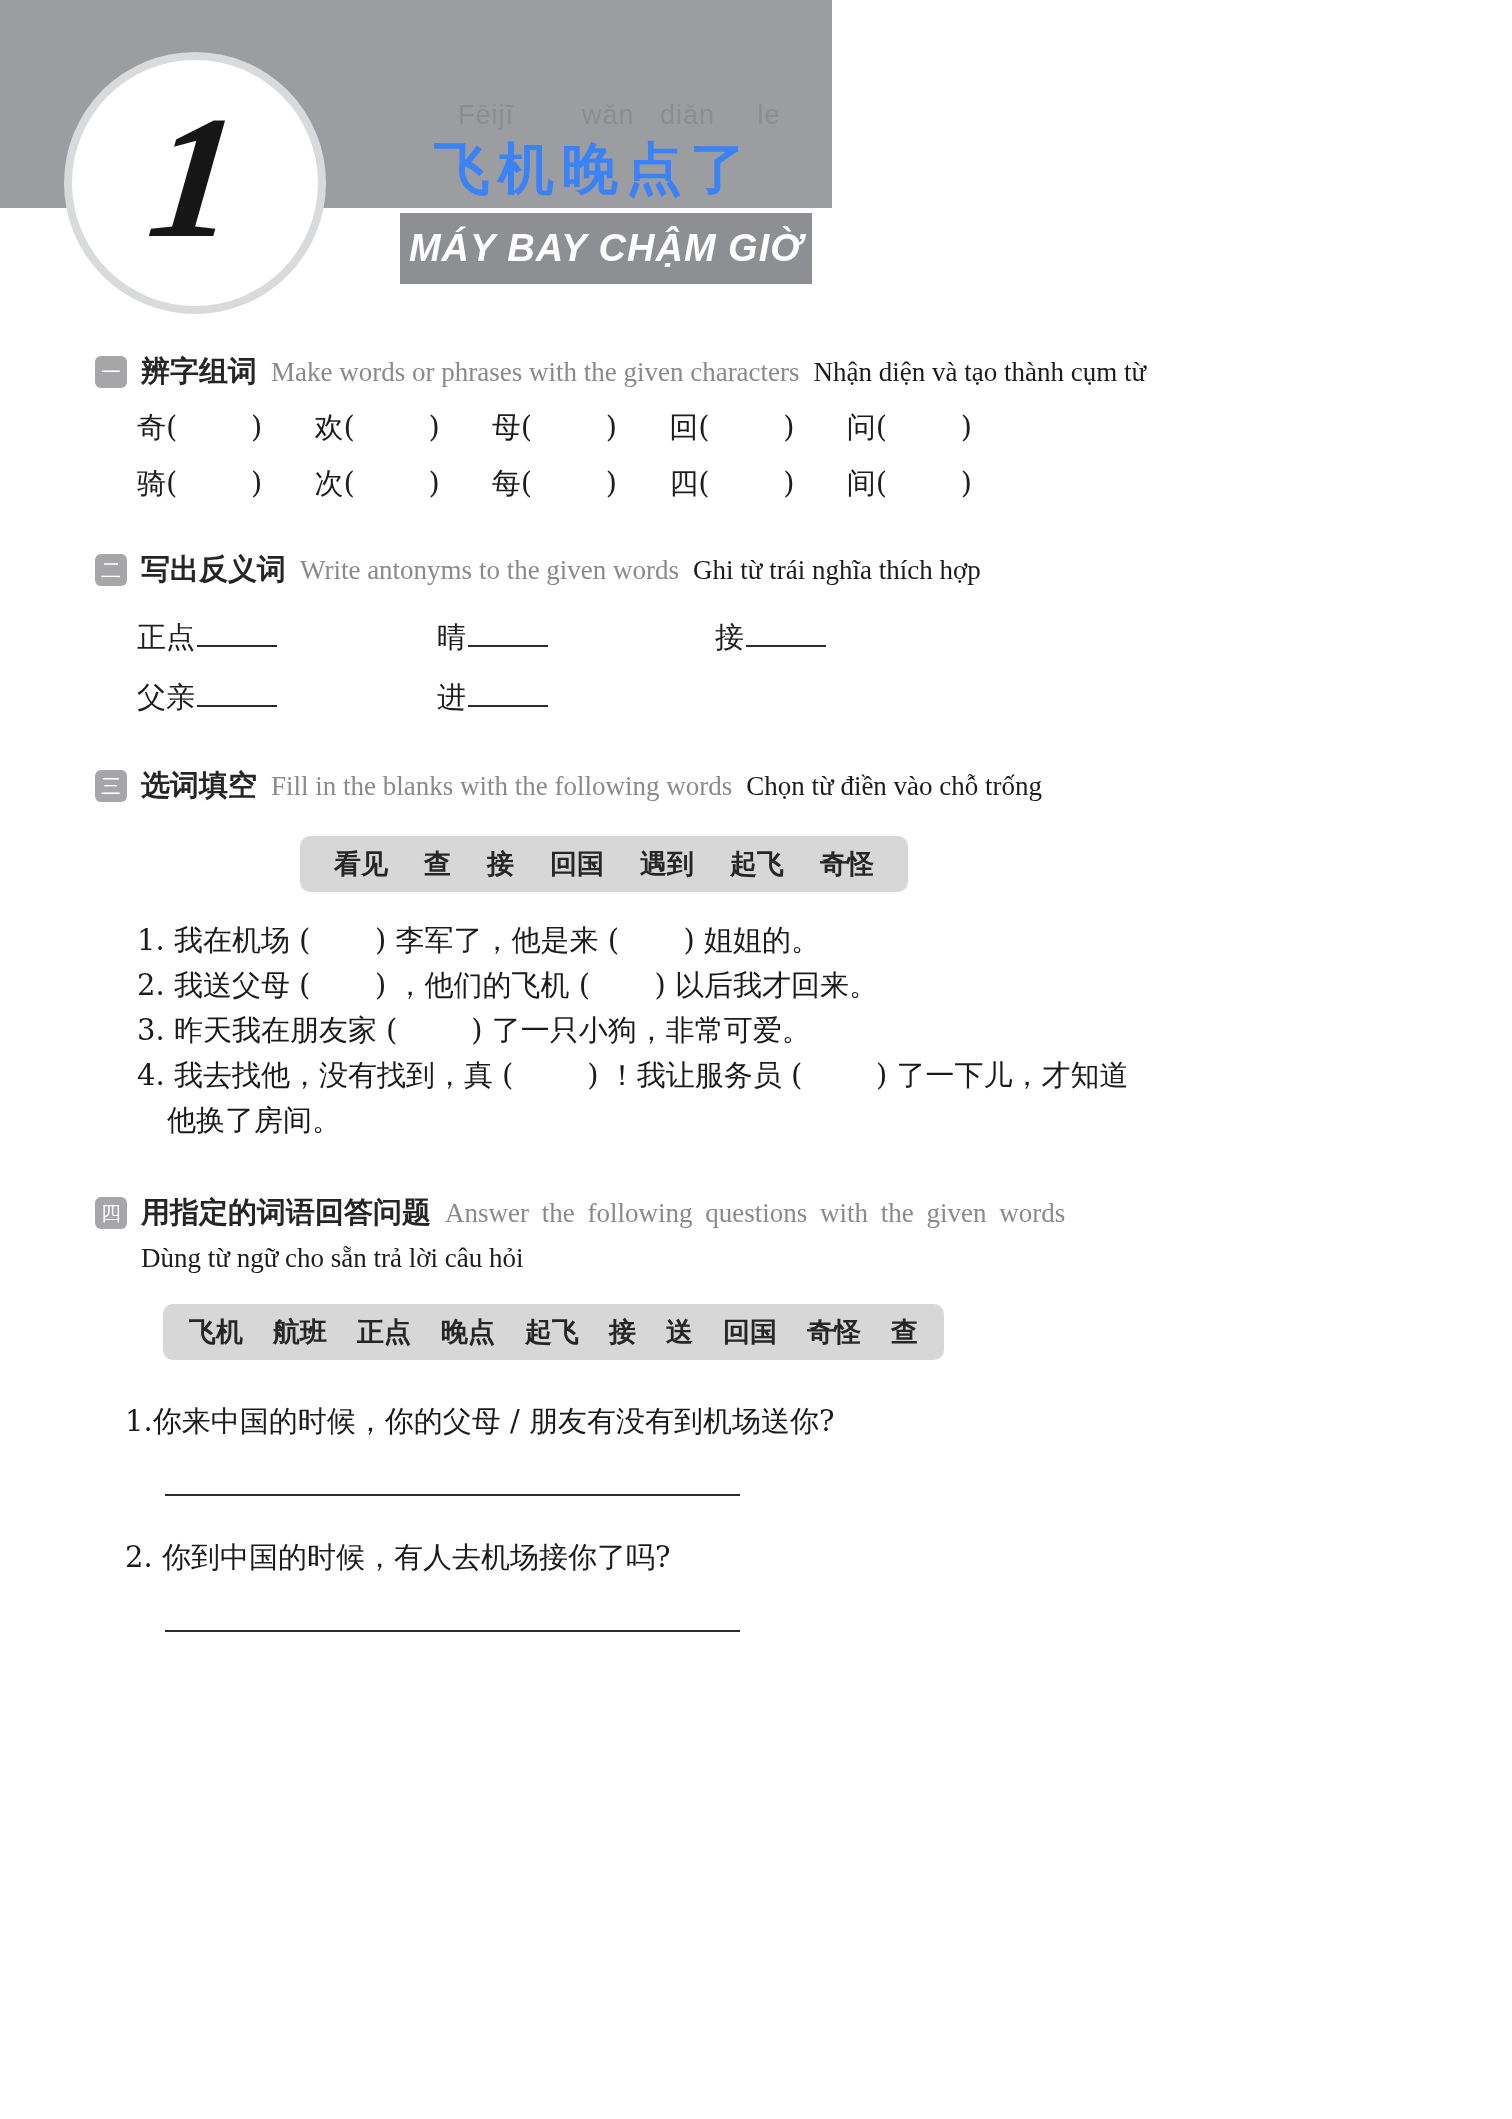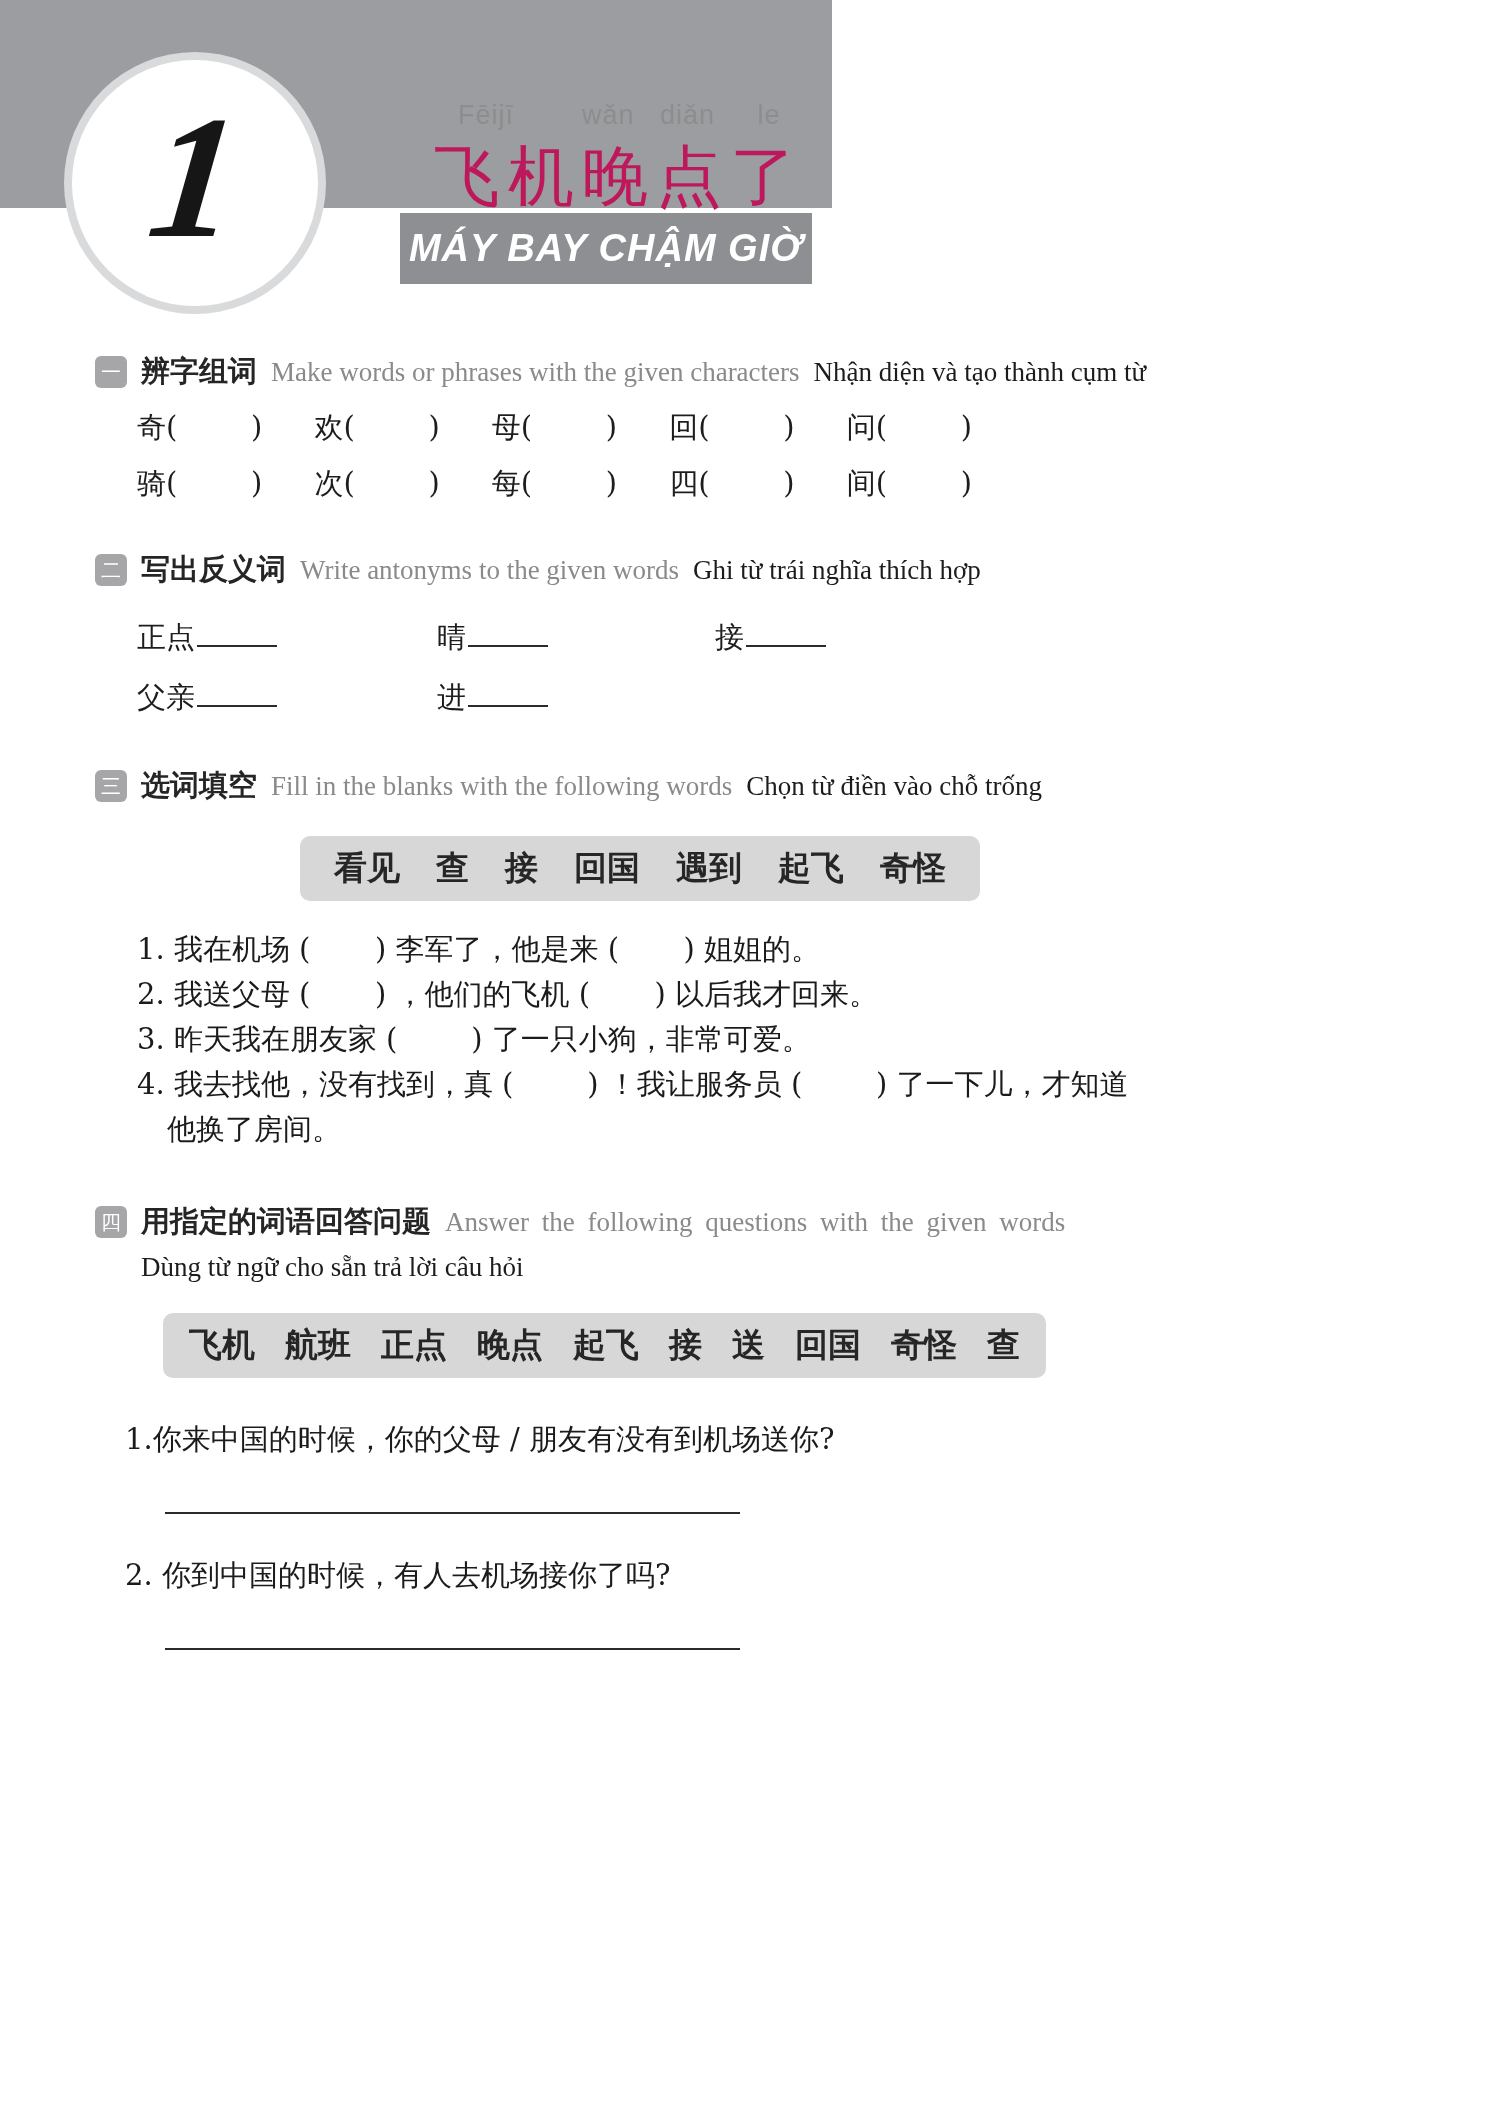--- a/index.html
+++ b/index.html
@@ -34,22 +34,22 @@
     transform: skewX(-6deg);
     margin-top: -12px;
   }
   .pinyin {
     position: absolute; left: 458px; top: 100px;
     font-size: 27px; color: #8d8d8d;
     white-space: pre; letter-spacing: 1px;
   }
   .title-zh {
     position: absolute; left: 434px; top: 132px;
-    font-size: 66px; font-weight: normal;
-    color: #be185d; letter-spacing: 8px;
+    font-size: 56px; font-weight: bold;
+    color: #3b82f6; letter-spacing: 8px;
   }
   .vi-banner {
     position: absolute; left: 400px; top: 213px;
     width: 412px; height: 71px;
     background: #8e8f92;
     display: flex; align-items: center; justify-content: center;
   }
   .vi-banner span {
     color: #ffffff; font-weight: bold; font-style: italic;
     font-size: 38px; letter-spacing: 1px;
@@ -96,21 +96,21 @@
     display: inline-block; width: 80px; height: 0.95em;
     border-bottom: 2px solid #2b2b2b; margin-left: 2px;
   }
 
   
   .sec-3 { margin-top: 48px; }
   .word-bank {
     display: inline-flex; gap: 36px;
     background: #d7d7d7; border-radius: 10px;
     padding: 10px 34px;
-    font-size: 33px; font-weight: bold; color: #262626;
+    font-size: 27px; font-weight: bold; color: #262626;
     margin: 30px 0 0 205px;
   }
   .word-bank.wide { margin-left: 68px; gap: 30px; padding: 10px 26px; }
   .sentences { margin: 26px 0 18px 42px; }
   .sentence {
     font-family: "DejaVu Serif", serif;
     font-size: 29px; color: #1b1b1b;
     line-height: 45px; white-space: pre-wrap;
   }
   .sentence.cont { margin-left: 30px; }

